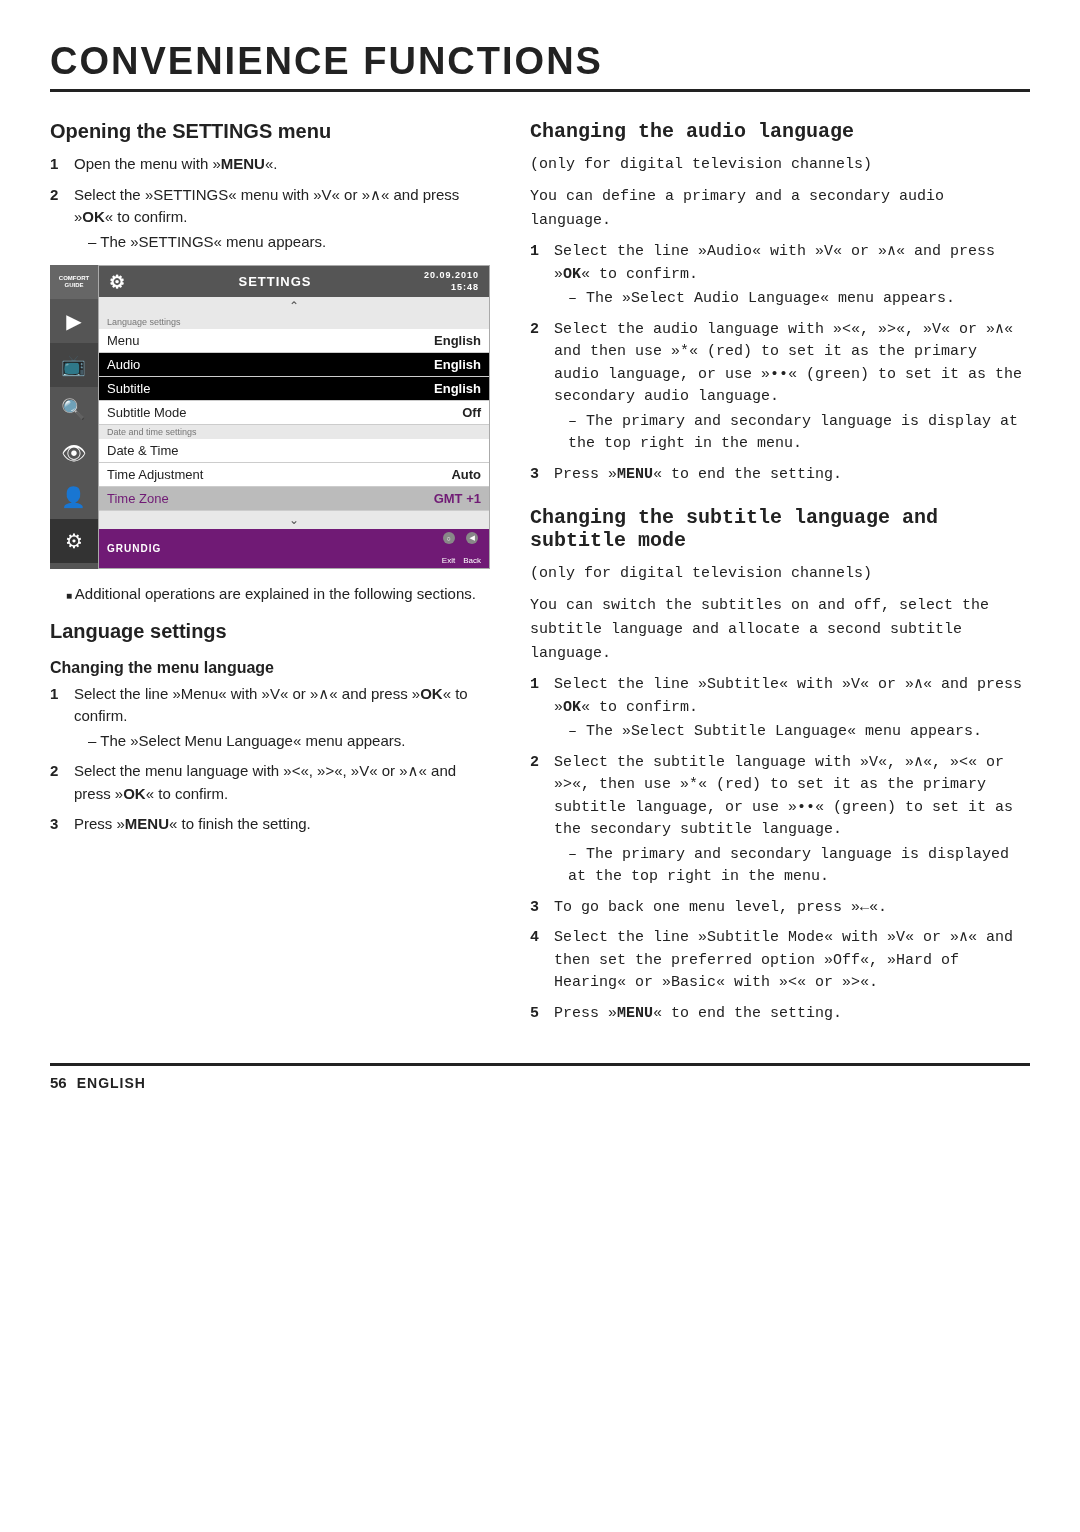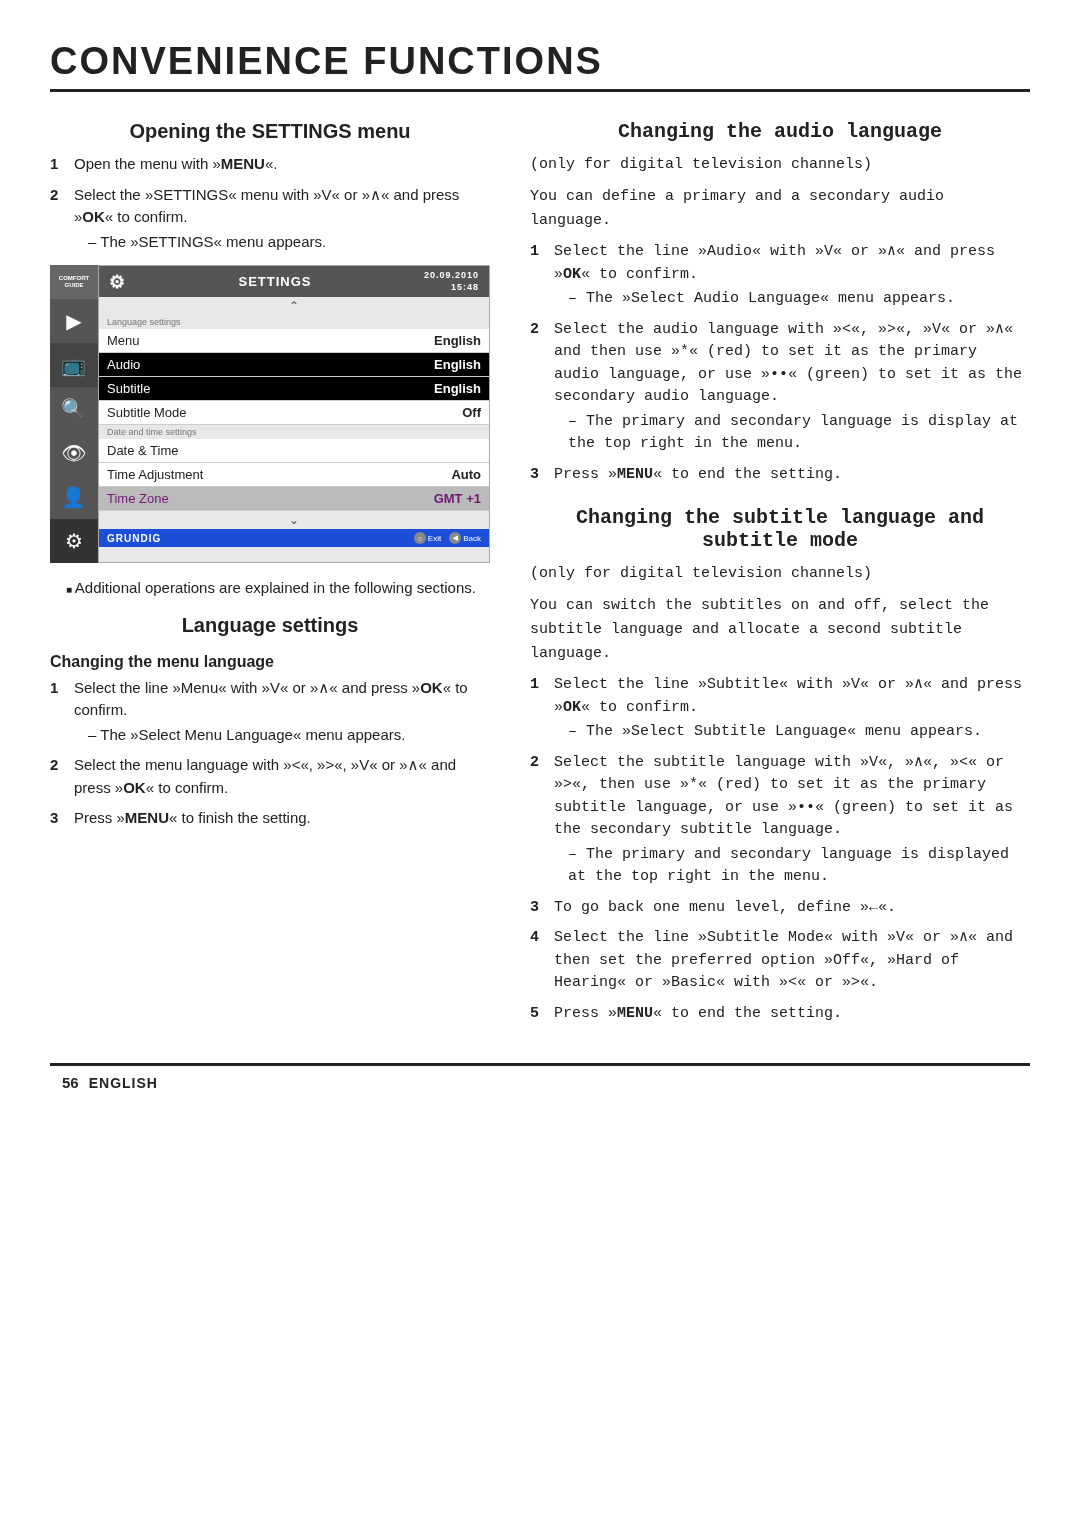--- a/index.html
+++ b/index.html
@@ -36,21 +36,20 @@
     .col-right {
       flex: 1;
       font-family: Liberation Mono, monospace;
     }
 
     
     .section-title {
       font-size: 20px;
       font-weight: 700;
       margin-bottom: 10px;
-      text-align: center;
     }
     .subsection-title {
       font-size: 16px;
       font-weight: 700;
       margin-top: 16px;
       margin-bottom: 6px;
     }
 
     
     ol.steps {
@@ -158,42 +157,43 @@
     .menu-row.highlighted .row-value {
       color: white;
     }
     .menu-arrow-down {
       text-align: center;
       font-size: 12px;
       color: #555;
       padding: 2px 0;
     }
     .menu-footer {
-      background: #1d4ed8;
+      background: #701a75;
       display: flex;
       align-items: center;
       justify-content: space-between;
       padding: 3px 8px;
     }
     .menu-footer .grundig-logo {
       color: white;
       font-size: 10px;
       font-weight: 700;
       letter-spacing: 1px;
     }
     .menu-footer .footer-btns {
       display: flex;
       gap: 8px;
     }
     .menu-footer .footer-btn {
       color: white;
       font-size: 8px;
       display: flex;
       align-items: center;
-      gap: 2px;
+      gap: 12px;
+      flex-direction: column;
     }
     .footer-circle {
       width: 12px;
       height: 12px;
       border-radius: 50%;
       background: #888;
       display: inline-flex;
       align-items: center;
       justify-content: center;
       font-size: 7px;
@@ -205,21 +205,20 @@
       margin-top: 30px;
       border-top: 3px solid #222;
       padding-top: 8px;
       display: flex;
       align-items: center;
       gap: 10px;
     }
     .page-footer .page-num {
       font-weight: 900;
       font-size: 15px;
-      margin-left: 12px;
     }
     .page-footer .lang-label {
       font-weight: 700;
       font-size: 14px;
       letter-spacing: 1px;
     }
 
     b { font-weight: 700; }
     p { line-height: 1.6; margin-bottom: 8px; }
   </style>
@@ -408,21 +407,21 @@
         <li>
           <span class="step-num">2</span>
           <span class="step-content">
             Select the subtitle language with »V«, »∧«, »&lt;« or »&gt;«, then use »*« (red) to set it as the primary subtitle language, or use »••« (green) to set it as the secondary subtitle language.
             <div class="sub-note">The primary and secondary language is displayed at the top right in the menu.</div>
           </span>
         </li>
         <li>
           <span class="step-num">3</span>
           <span class="step-content">
-            To go back one menu level, define »←«.
+            To go back one menu level, press »←«.
           </span>
         </li>
         <li>
           <span class="step-num">4</span>
           <span class="step-content">
             Select the line »Subtitle Mode« with »V« or »∧« and then set the preferred option »Off«, »Hard of Hearing« or »Basic« with »&lt;« or »&gt;«.
           </span>
         </li>
         <li>
           <span class="step-num">5</span>

